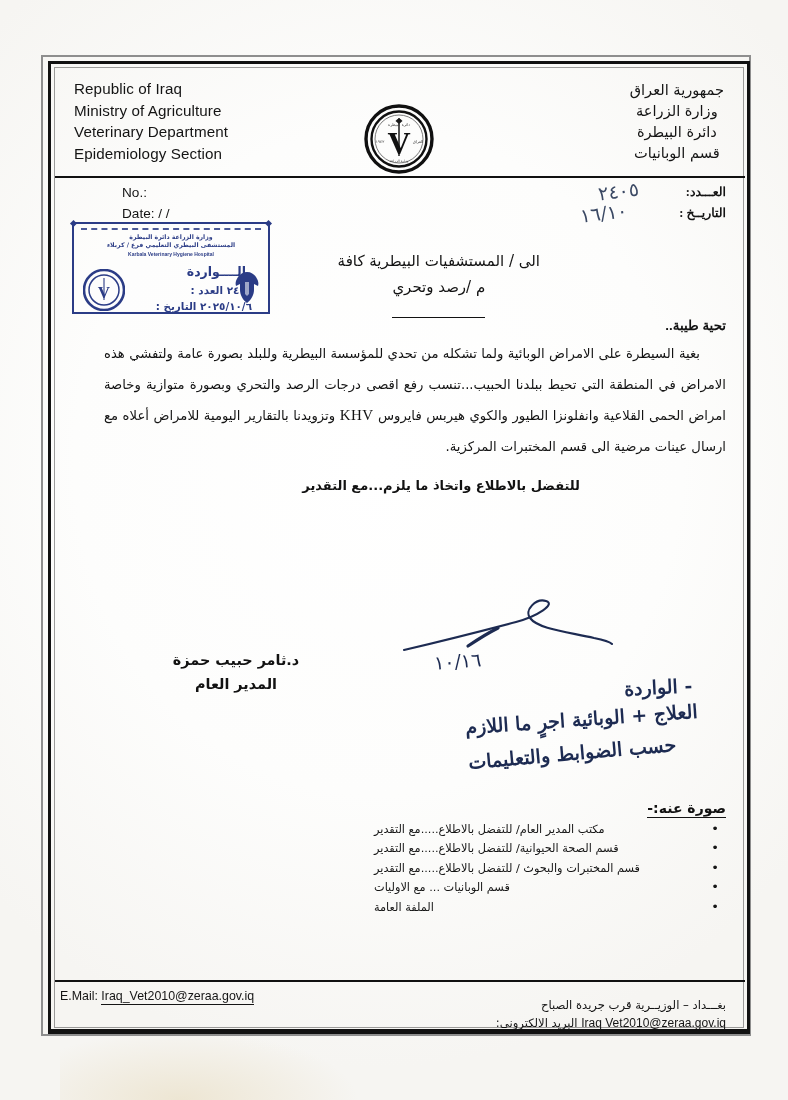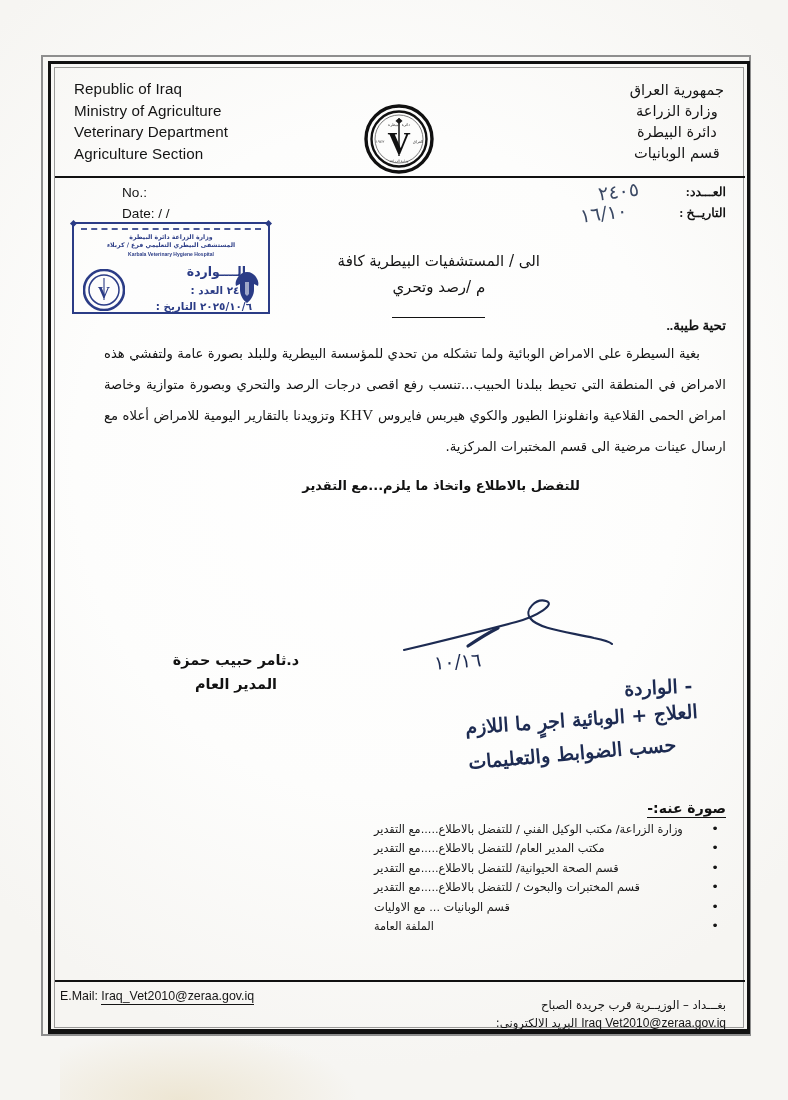--- a/index.html
+++ b/index.html
@@ -247,21 +247,21 @@
     padding-bottom: 17px;
   }
 
   
   #greeting {
     position: absolute;
     right: 62px;
     top: 318px;
     direction: rtl;
     color: #121212;
-    font-family: Liberation Serif, serif;
+    font-family: Liberation Sans, sans-serif;
     font-size: 13.4px;
     font-weight: bold;
   }
   #body-text {
     position: absolute;
     right: 62px;
     top: 338px;
     width: 622px;
     direction: rtl;
     text-align: justify;
@@ -428,21 +428,21 @@
   <div id="doc-frame-ghost"></div>
   <div id="doc-frame">
     <div id="doc-frame-inner"></div>
   </div>
 
   <div id="header">
     <div id="header-en">
       <div>Republic of Iraq</div>
       <div>Ministry of Agriculture</div>
       <div>Veterinary Department</div>
-      <div>Agriculture Section</div>
+      <div>Epidemiology Section</div>
     </div>
 
     <div id="header-ar">
       <div>جمهورية العراق</div>
       <div>وزارة الزراعة</div>
       <div>دائرة البيطرة</div>
       <div>قسم الوبانيات</div>
     </div>
 
     <div id="emblem">
@@ -547,21 +547,20 @@
     <div id="hand-date">١٠/١٦</div>
     <div class="hand-line" id="hand-l1">- الواردة</div>
     <div class="hand-line" id="hand-l2">العلاج + الوبائية اجرٍ ما اللازم</div>
     <div class="hand-line" id="hand-l3">حسب الضوابط والتعليمات</div>
   </div>
 
   <div id="cc-heading">
     <span>صورة عنه:-</span>
   </div>
   <ul id="cc-list">
-    <li>وزارة الزراعة/ مكتب الوكيل الفني / للتفضل بالاطلاع.....مع التقدير</li>
     <li>مكتب المدير العام/ للتفضل بالاطلاع.....مع التقدير</li>
     <li>قسم الصحة الحيوانية/ للتفضل بالاطلاع.....مع التقدير</li>
     <li>قسم المختبرات والبحوث / للتفضل بالاطلاع.....مع التقدير</li>
     <li>قسم الوبانيات ... مع الاوليات</li>
     <li>الملفة العامة</li>
   </ul>
 
   <div id="footer-rule"></div>
 
   <div id="footer-en">

